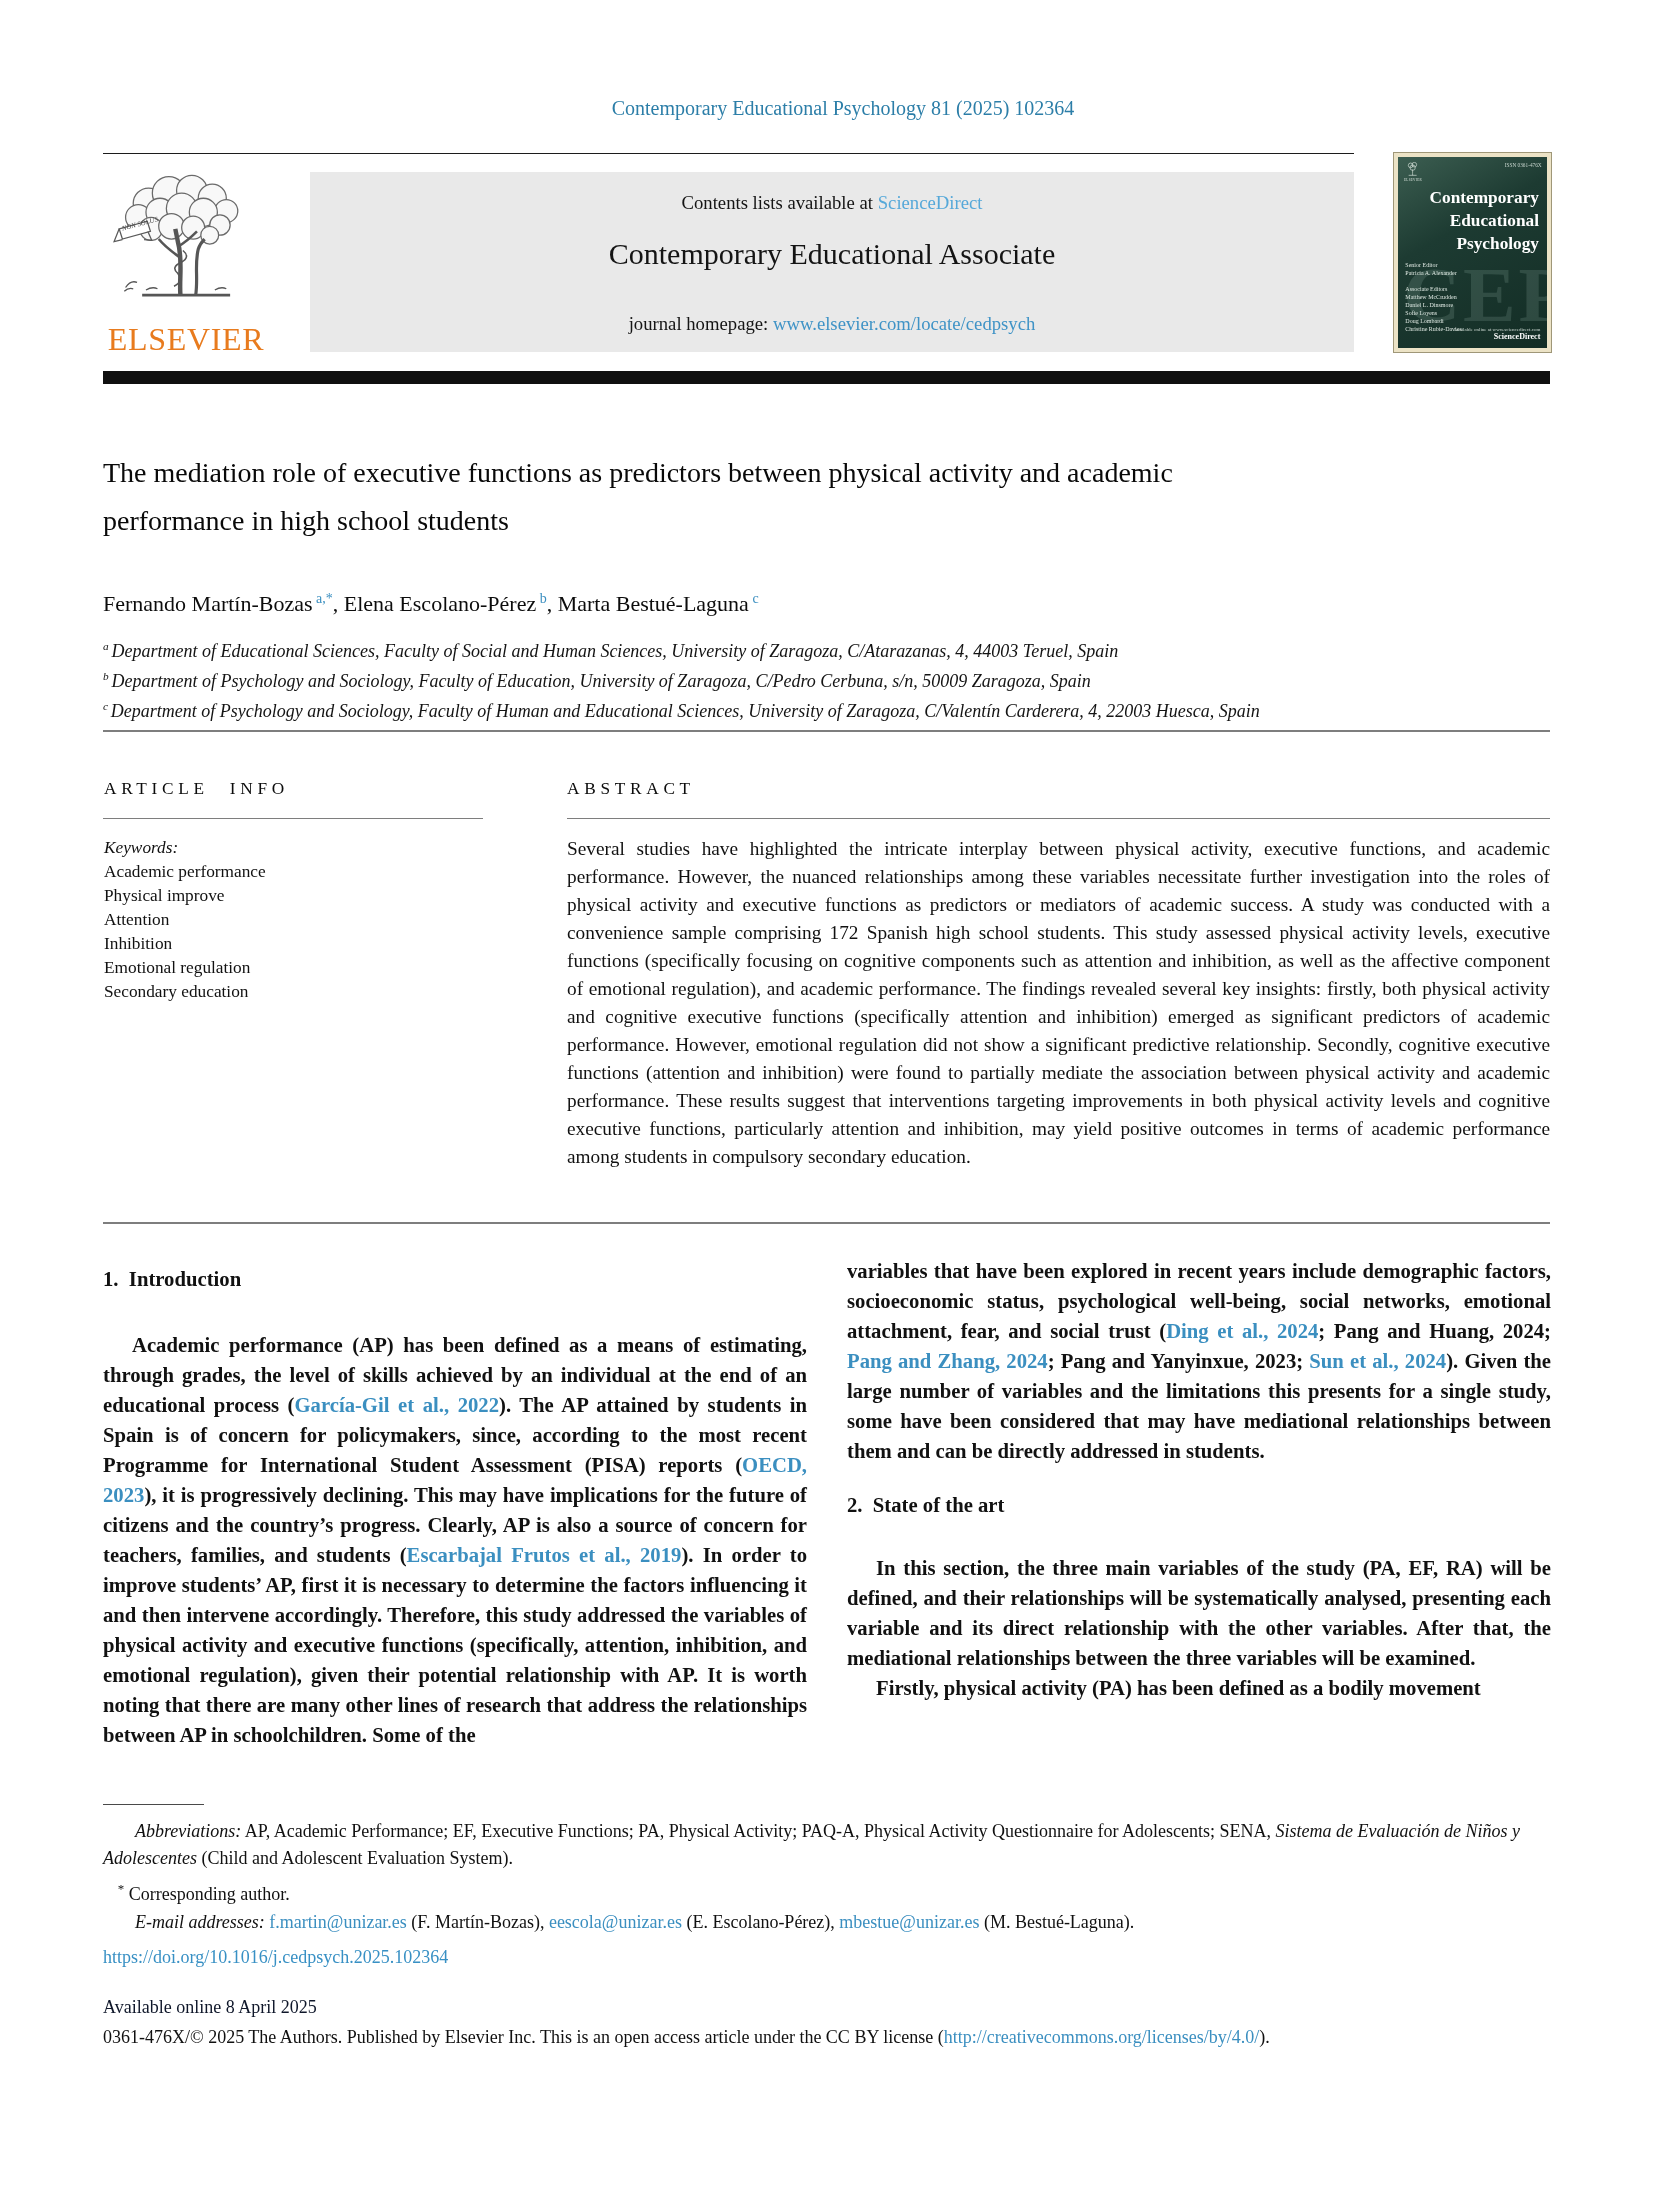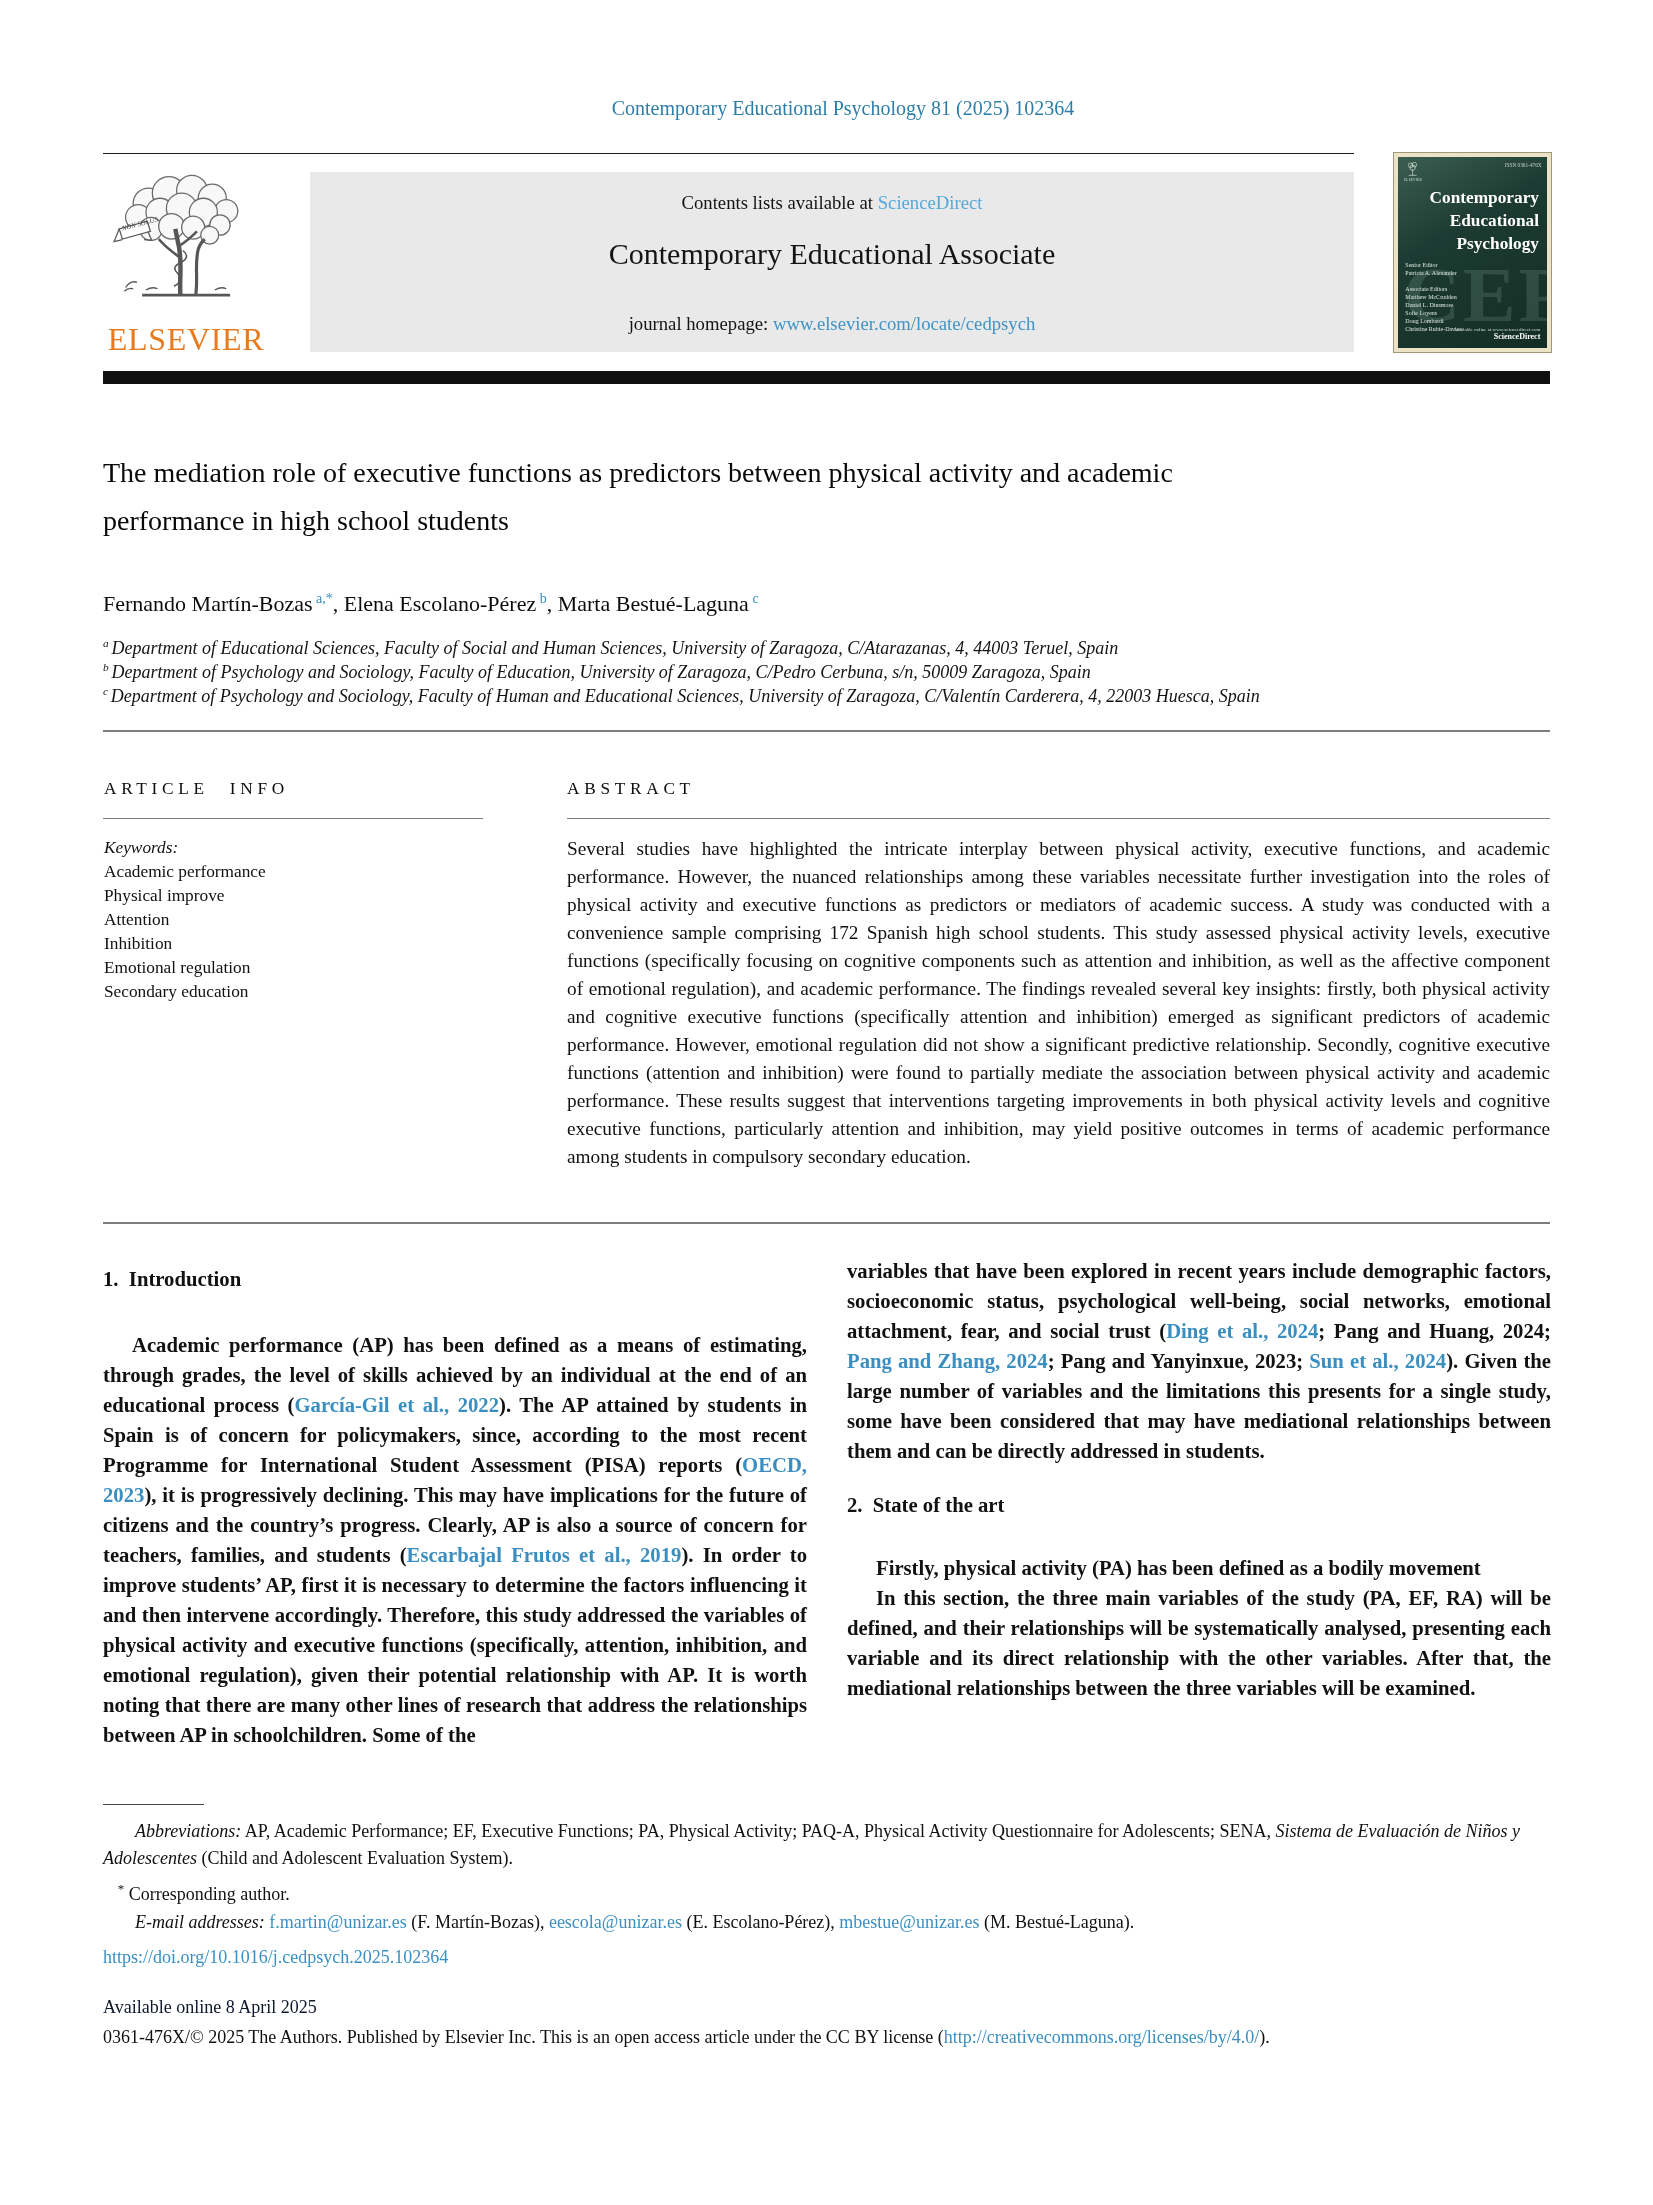--- a/index.html
+++ b/index.html
@@ -44,21 +44,21 @@
   .cover-sd { position:absolute; bottom:6.7px; right:6.7px; text-align:right; }
   .cover-sd .avail { font-size:5px; color:#cdd9d2; }
   .cover-sd .sdname { font-size:8px; font-weight:bold; color:#ffffff; }
 
   .black-bar { top:371px; left:103px; width:1447px; height:12.7px; background:#101010; }
 
   
   .paper-title { top:449px; left:103px; width:1174px; font-size:28px; line-height:48px; color:#090909; }
   .authors { top:591px; left:103px; width:1447px; font-size:22px; color:#0c0c0c; }
   .authors sup { font-size:14px; color:#3b8fc0; }
-  .affiliations { top:634px; left:103px; width:1447px; font-size:18px; line-height:19px;
+  .affiliations { top:634px; left:103px; width:1447px; font-size:18px; line-height:25px;
     font-style:italic; color:#141414; }
   .affiliations sup { font-size:11.3px; }
 
   .rule-gray-thick { height:2px; background:#7e7e7e; }
   .rule-gray-thin  { height:1.3px; background:#7e7e7e; }
   .block-rule-1 { top:730px; left:103px; width:1447px; }
   .block-rule-2 { top:1222px; left:103px; width:1447px; }
 
   .info-heading, .abstract-heading { top:779px; font-size:17.3px; letter-spacing:4.7px;
     word-spacing:12px; color:#0c0c0c; }
@@ -221,22 +221,22 @@
   <div class="abs rule-gray-thick block-rule-2"></div>
 
   <div class="abs col col-left">
     <div class="sec-heading">1.  Introduction</div>
     <p class="indent"><span>Academic performance (AP) has been defined as a means of estimating, through grades, the level of skills achieved by an individual at the end of an educational process (</span><span class="link">García-Gil et al., 2022</span><span>). The AP attained by students in Spain is of concern for policymakers, since, according to the most recent Programme for International Student Assessment (PISA) reports (</span><span class="link">OECD, 2023</span><span>), it is progressively declining. This may have implications for the future of citizens and the country’s progress. Clearly, AP is also a source of concern for teachers, families, and students (</span><span class="link">Escarbajal Frutos et al., 2019</span><span>). In order to improve students’ AP, first it is necessary to determine the factors influencing it and then intervene accordingly. Therefore, this study addressed the variables of physical activity and executive functions (specifically, attention, inhibition, and emotional regulation), given their potential relationship with AP. It is worth noting that there are many other lines of research that address the relationships between AP in schoolchildren. Some of the</span></p>
   </div>
 
   <div class="abs col col-right">
     <p style="margin-top:-4px;"><span>variables that have been explored in recent years include demographic factors, socioeconomic status, psychological well-being, social networks, emotional attachment, fear, and social trust (</span><span class="link">Ding et al., 2024</span><span>; Pang and Huang, 2024; </span><span class="link">Pang and Zhang, 2024</span><span>; Pang and Yanyinxue, 2023; </span><span class="link">Sun et al., 2024</span><span>). Given the large number of variables and the limitations this presents for a single study, some have been considered that may have mediational relationships between them and can be directly addressed in students.</span></p>
     <div class="sec-heading">2.  State of the art</div>
+    <p class="indent">In this section, the three main variables of the study (PA, EF, RA) will be defined, and their relationships will be systematically analysed, presenting each variable and its direct relationship with the other variables. After that, the mediational relationships between the three variables will be examined.</p>
     <p class="indent">Firstly, physical activity (PA) has been defined as a bodily movement</p>
-    <p class="indent">In this section, the three main variables of the study (PA, EF, RA) will be defined, and their relationships will be systematically analysed, presenting each variable and its direct relationship with the other variables. After that, the mediational relationships between the three variables will be examined.</p>
   </div>
 
   <div class="abs footnote-rule"></div>
   <div class="abs footnotes">
     <p class="fn-abbr"><span class="em">Abbreviations:</span><span> AP, Academic Performance; EF, Executive Functions; PA, Physical Activity; PAQ-A, Physical Activity Questionnaire for Adolescents; SENA, </span><span class="em">Sistema de Evaluación de Niños y Adolescentes</span><span> (Child and Adolescent Evaluation System).</span></p>
     <p class="fn-corr"><span class="sup">*</span><span>  Corresponding author.</span></p>
     <p class="fn-mail"><span class="em">E-mail addresses:</span><span> </span><span class="link">f.martin@unizar.es</span><span> (F. Martín-Bozas), </span><span class="link">eescola@unizar.es</span><span> (E. Escolano-Pérez), </span><span class="link">mbestue@unizar.es</span><span> (M. Bestué-Laguna).</span></p>
   </div>
   <div class="abs doi-line">https://doi.org/10.1016/j.cedpsych.2025.102364</div>
   <div class="abs avail-line">Available online 8 April 2025</div>

